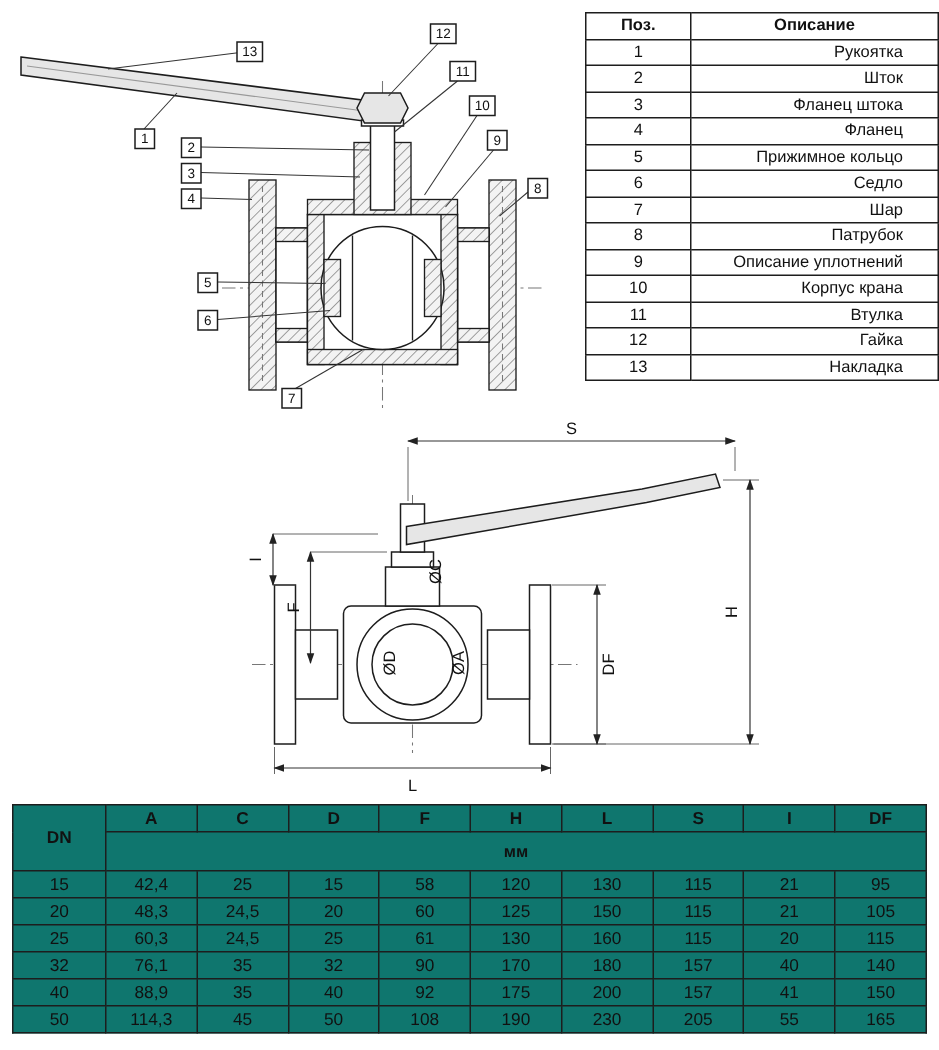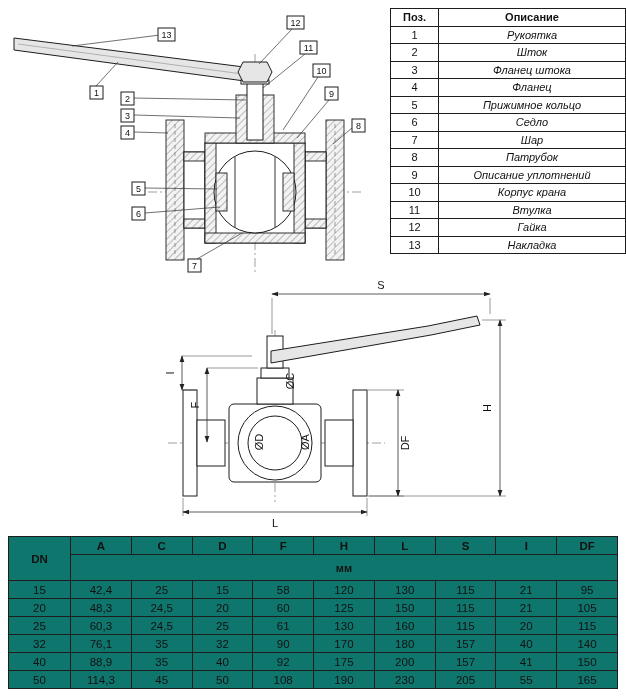--- a/index.html
+++ b/index.html
@@ -2,24 +2,24 @@
 <html><head>
 <meta charset="utf-8">
 <style>
   * { margin:0; padding:0; box-sizing:border-box; }
   html,body { background:#fff; }
   body { width:626px; height:700px; font-family:"Liberation Sans", sans-serif; color:#111; }
   .page { position:relative; width:626px; height:700px; background:#fff; overflow:hidden; }
 
   
   .parts-table { position:absolute; left:390px; top:8px; border-collapse:collapse; font-size:11px; background:#fff; }
-  .parts-table th, .parts-table td { border:1px solid #1d1d1d; height:17.5px; padding:1px 12px; vertical-align:middle; }
+  .parts-table th, .parts-table td { border:1px solid #1d1d1d; height:17.5px; padding:1px 23px; vertical-align:middle; }
   .parts-table th { font-weight:bold; text-align:center; }
   .parts-table td.pos { width:44px; text-align:center; }
-  .parts-table td.desc { width:188px; text-align:center;font-style:italic; }
+  .parts-table td.desc { width:188px; text-align:right; }
 
   
   .dims-table { position:absolute; left:8px; top:536px; width:610px; border-collapse:collapse; table-layout:fixed; font-size:11.5px; background:#0f766e; }
   .dims-table th, .dims-table td { border:1px solid #1d1d1d; text-align:center; height:18px; padding:1px 2px; vertical-align:middle; }
   .dims-table th { font-weight:bold; }
   .dims-table .unit-row th { font-weight:bold; height:26px; font-size:11px; }
 
   svg { position:absolute; }
   #assembly-drawing { left:0; top:2px; }
   #dimension-drawing { left:0; top:278px; }

